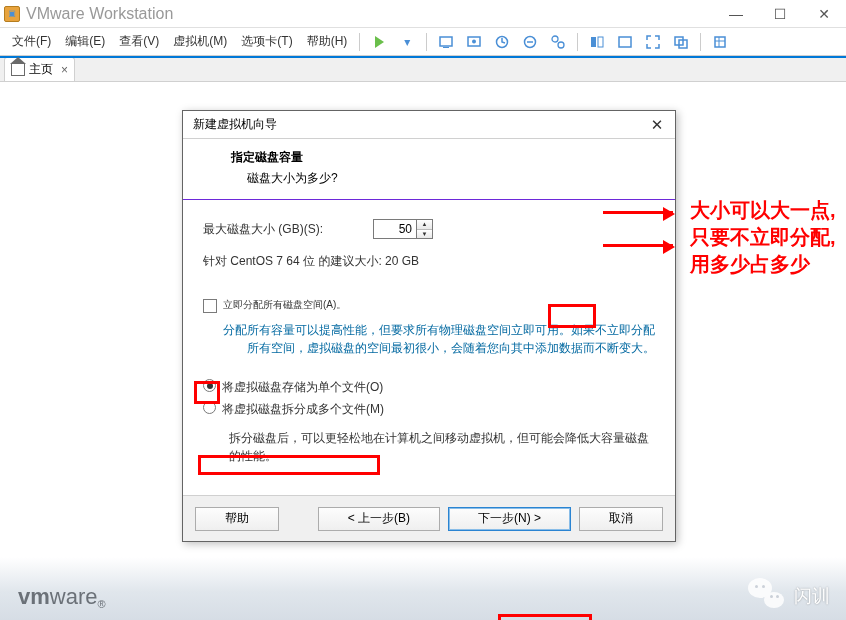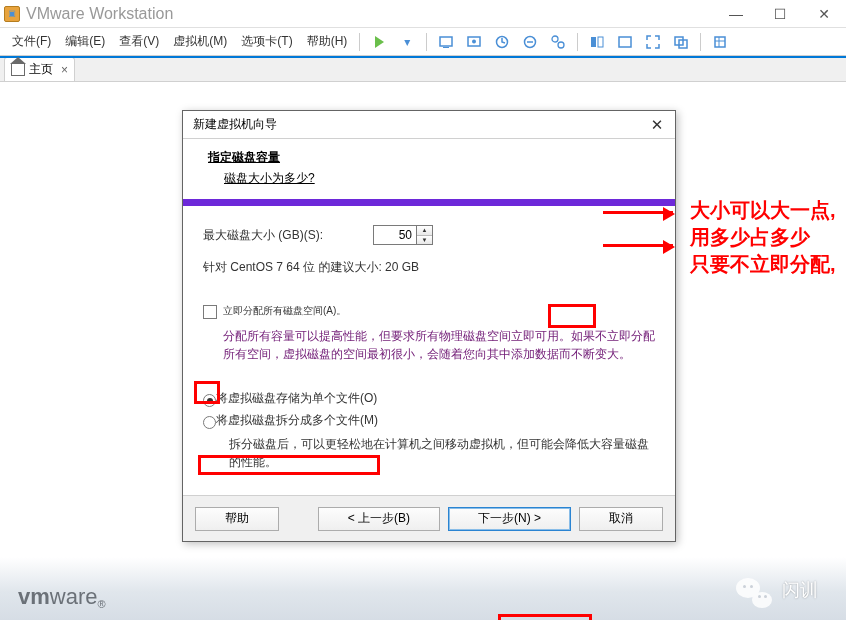--- a/index.html
+++ b/index.html
@@ -131,24 +131,24 @@
     color: #6b7178;
     font-family: Arial, sans-serif;
     font-size: 22px;
     letter-spacing: 0px;
   }
   .bg-vmware .vm-bold { font-weight: 700; }
 
   
   .wm {
     position: absolute;
-    right: 28px;
+    right: 16px;
     bottom: 12px;
     display: flex;
-    align-items: flex-start;
+    align-items: flex-end;
     gap: 10px;
     color: #fff;
     font-size: 18px;
     text-shadow: 0 0 2px rgba(0,0,0,0.35);
   }
   .wm-icon {
     width: 36px; height: 30px;
     position: relative;
     opacity: 0.85;
   }
@@ -187,24 +187,23 @@
   .dlg-title { flex: 1; }
   .dlg-close {
     width: 28px; height: 24px;
     display: flex;
     align-items: center;
     justify-content: center;
     font-size: 15px;
     color: #333;
   }
   .dlg-header {
-    padding: 10px 20px 12px 25px;
-    background: #fff;
-    border-bottom: 7px solid #6d28d9;
-    text-decoration: underline;
+    padding: 10px 20px 12px 48px;
+    background: #fff;
+    border-bottom: 1px solid #6d28d9;
   }
   .dlg-header .bold { font-weight: 700; font-size: 12px; }
   .dlg-header .sub { font-size: 12px; padding-left: 16px; margin-top: 4px; }
 
   .dlg-body {
     padding: 18px 20px 8px 20px;
     font-size: 12px;
     color: #333;
   }
   .row { display: flex; align-items: center; min-height: 22px; }
@@ -240,25 +239,26 @@
     border: 1px solid #7a7a7a;
     background: #fff;
     margin-top: 1px;
     flex-shrink:0;
   }
   .chk-text { font-size: 10px; }
   .desc {
     margin: 8px 0 0 20px;
     font-size: 12px;
     line-height: 1.5;
-    color: #701a75;
+    color: #0369a1;
+    text-align: right;
   }
 
   .radio-group { margin-top: 22px; }
-  .radio-row { display: flex; align-items: flex-end; gap: 0; height: 22px; }
+  .radio-row { display: flex; align-items: flex-start; gap: 6px; height: 22px; }
   .radio {
     width: 13px; height: 13px;
     border: 1px solid #7a7a7a;
     border-radius: 50%;
     display: flex;
     align-items: center;
     justify-content: center;
     background: #fff;
   }
   .radio.checked::after {
@@ -502,15 +502,15 @@
   .hl[data-name="highlight-allocate-checkbox"] { left: 192px; top: 273px; width: 28px; height: 23px; }
   .hl[data-name="highlight-single-file-radio"] { left: 198px; top: 349px; width: 182px; height: 20px; }
   .hl[data-name="highlight-next-button"] { left: 497px; top: 506px; width: 96px; height: 30px; }
 </style>
 
 <div class="arrow" data-name="annotation-arrow-1" style="left:603px; top:211px; width:70px;"></div>
 <div class="arrow" data-name="annotation-arrow-2" style="left:603px; top:244px; width:70px;"></div>
 
 <div class="anno-text" data-name="annotation-text" style="left:690px; top:197px;">
   <div data-name="annotation-line-1">大小可以大一点,</div>
+  <div data-name="annotation-line-2">只要不立即分配,</div>
   <div data-name="annotation-line-3">用多少占多少</div>
-  <div data-name="annotation-line-2">只要不立即分配,</div>
 </div>
 
 </body></html>

